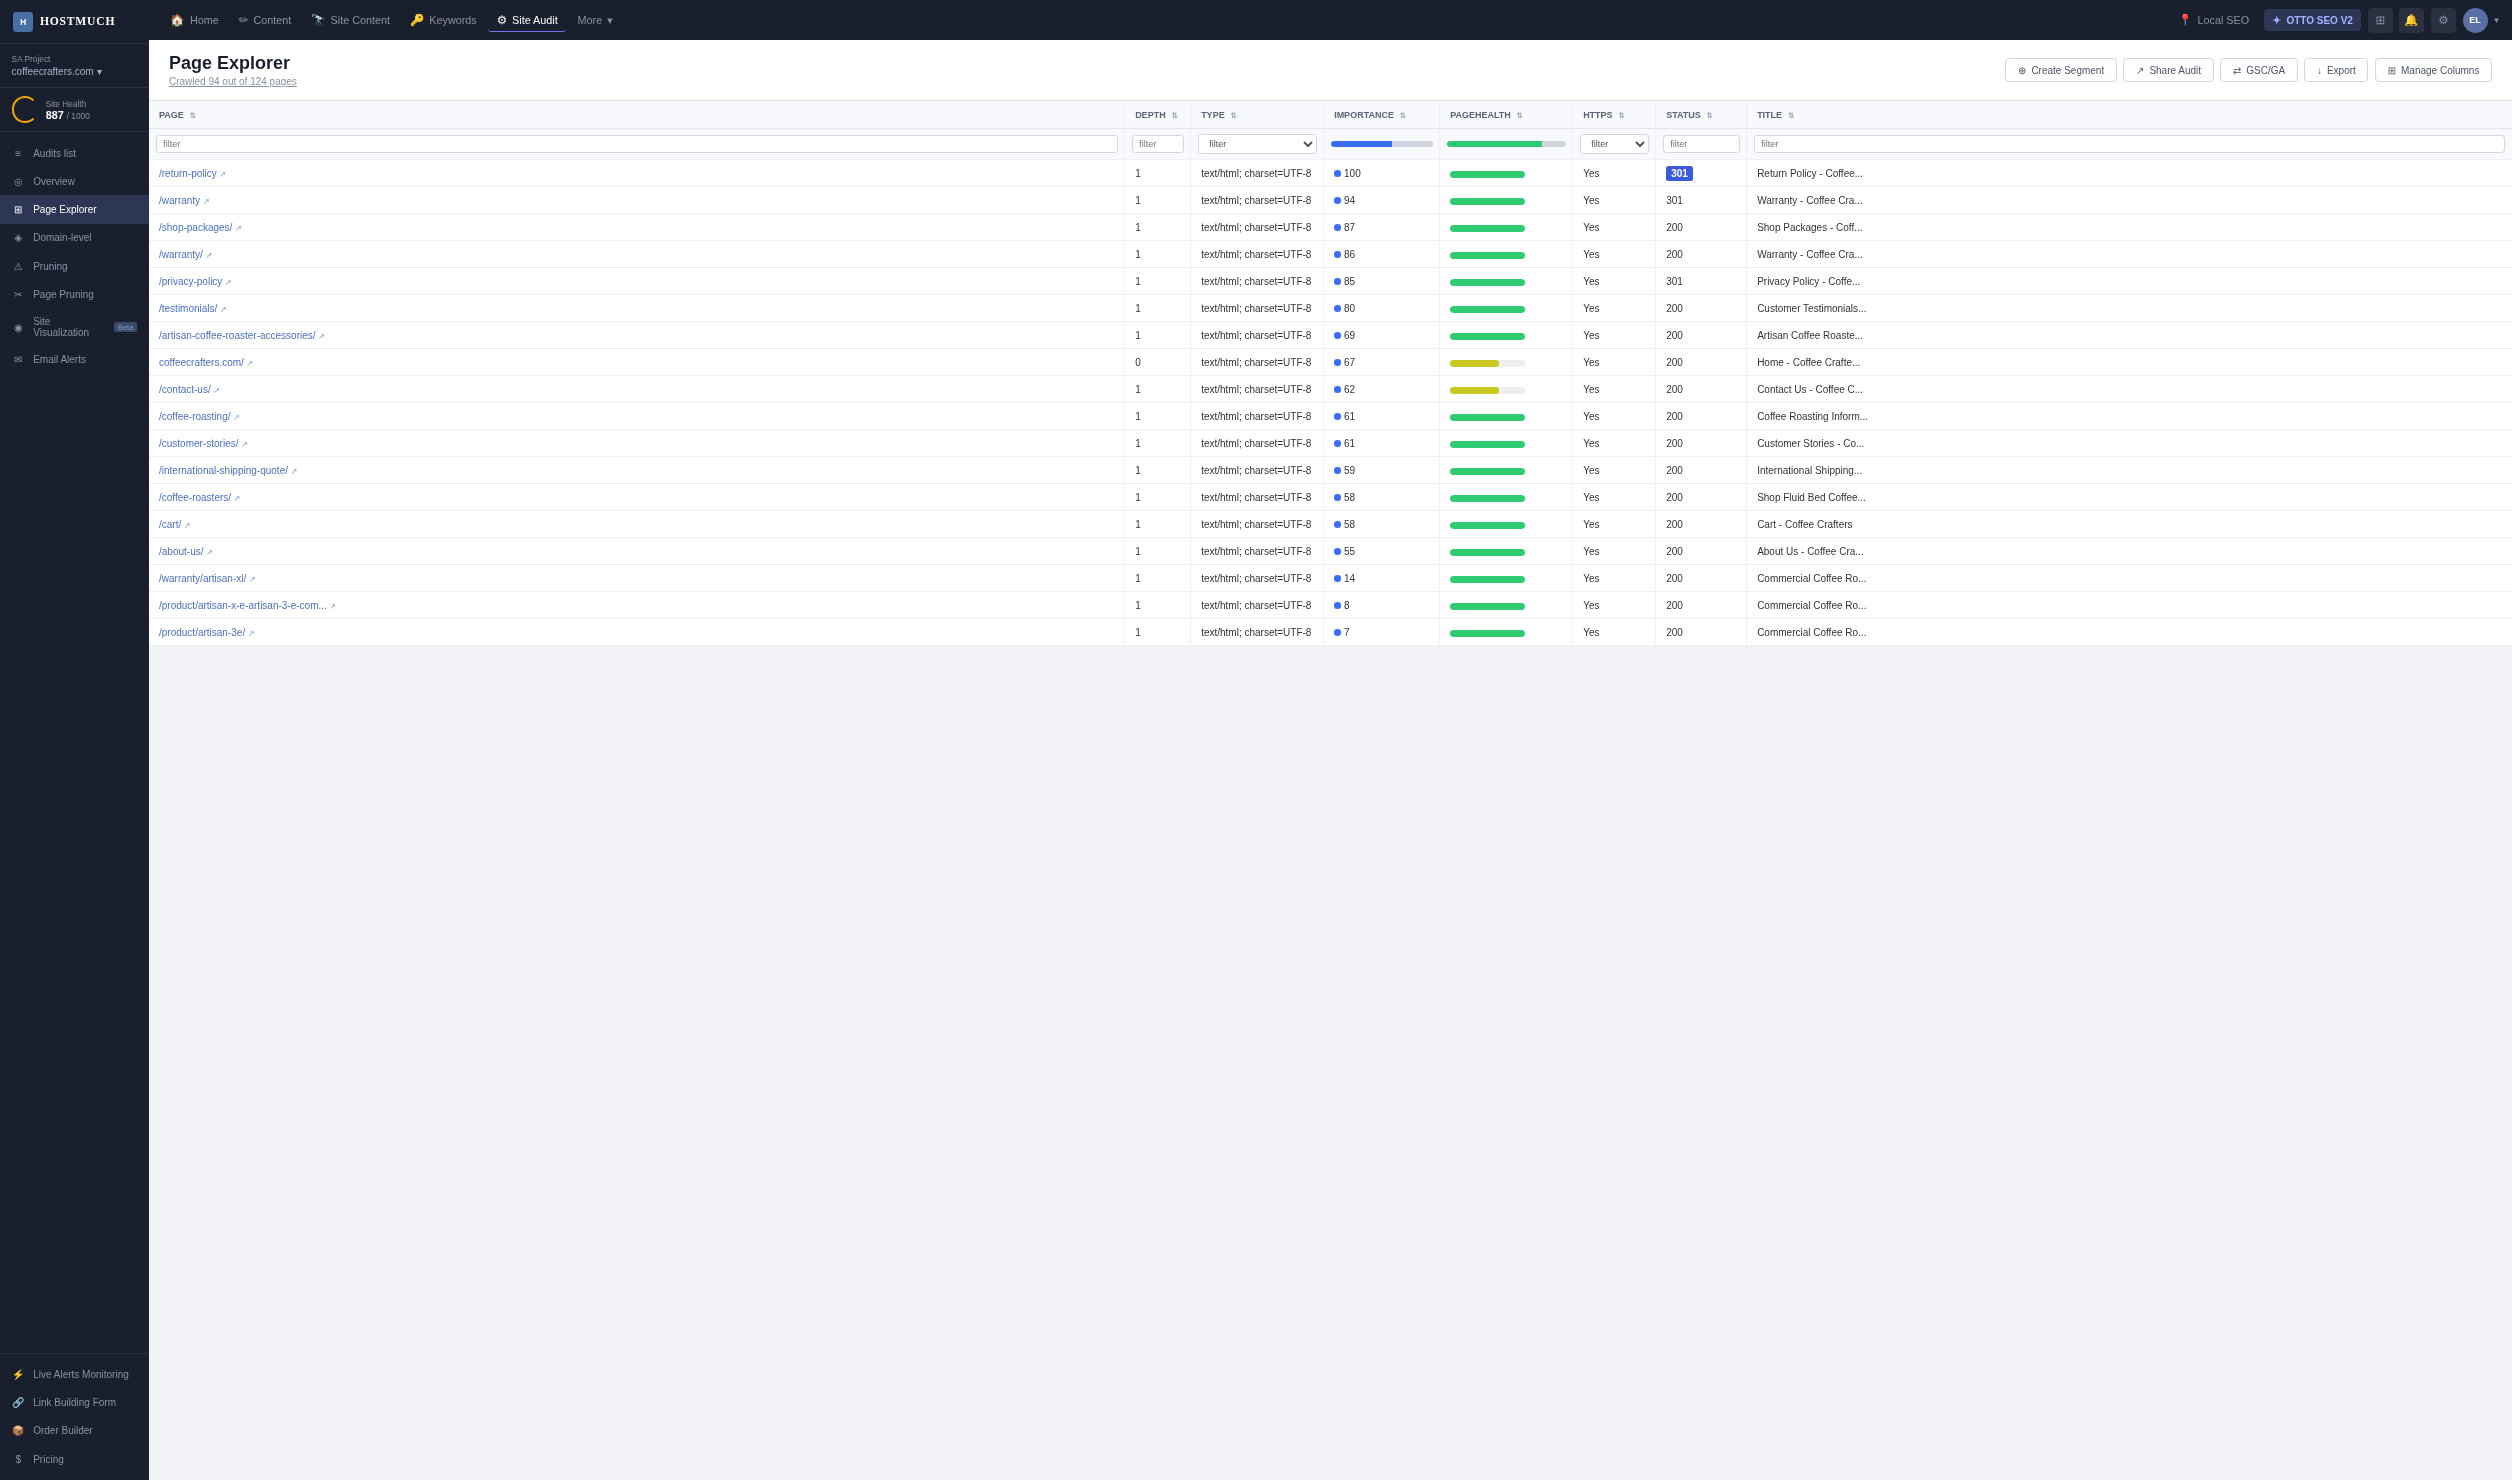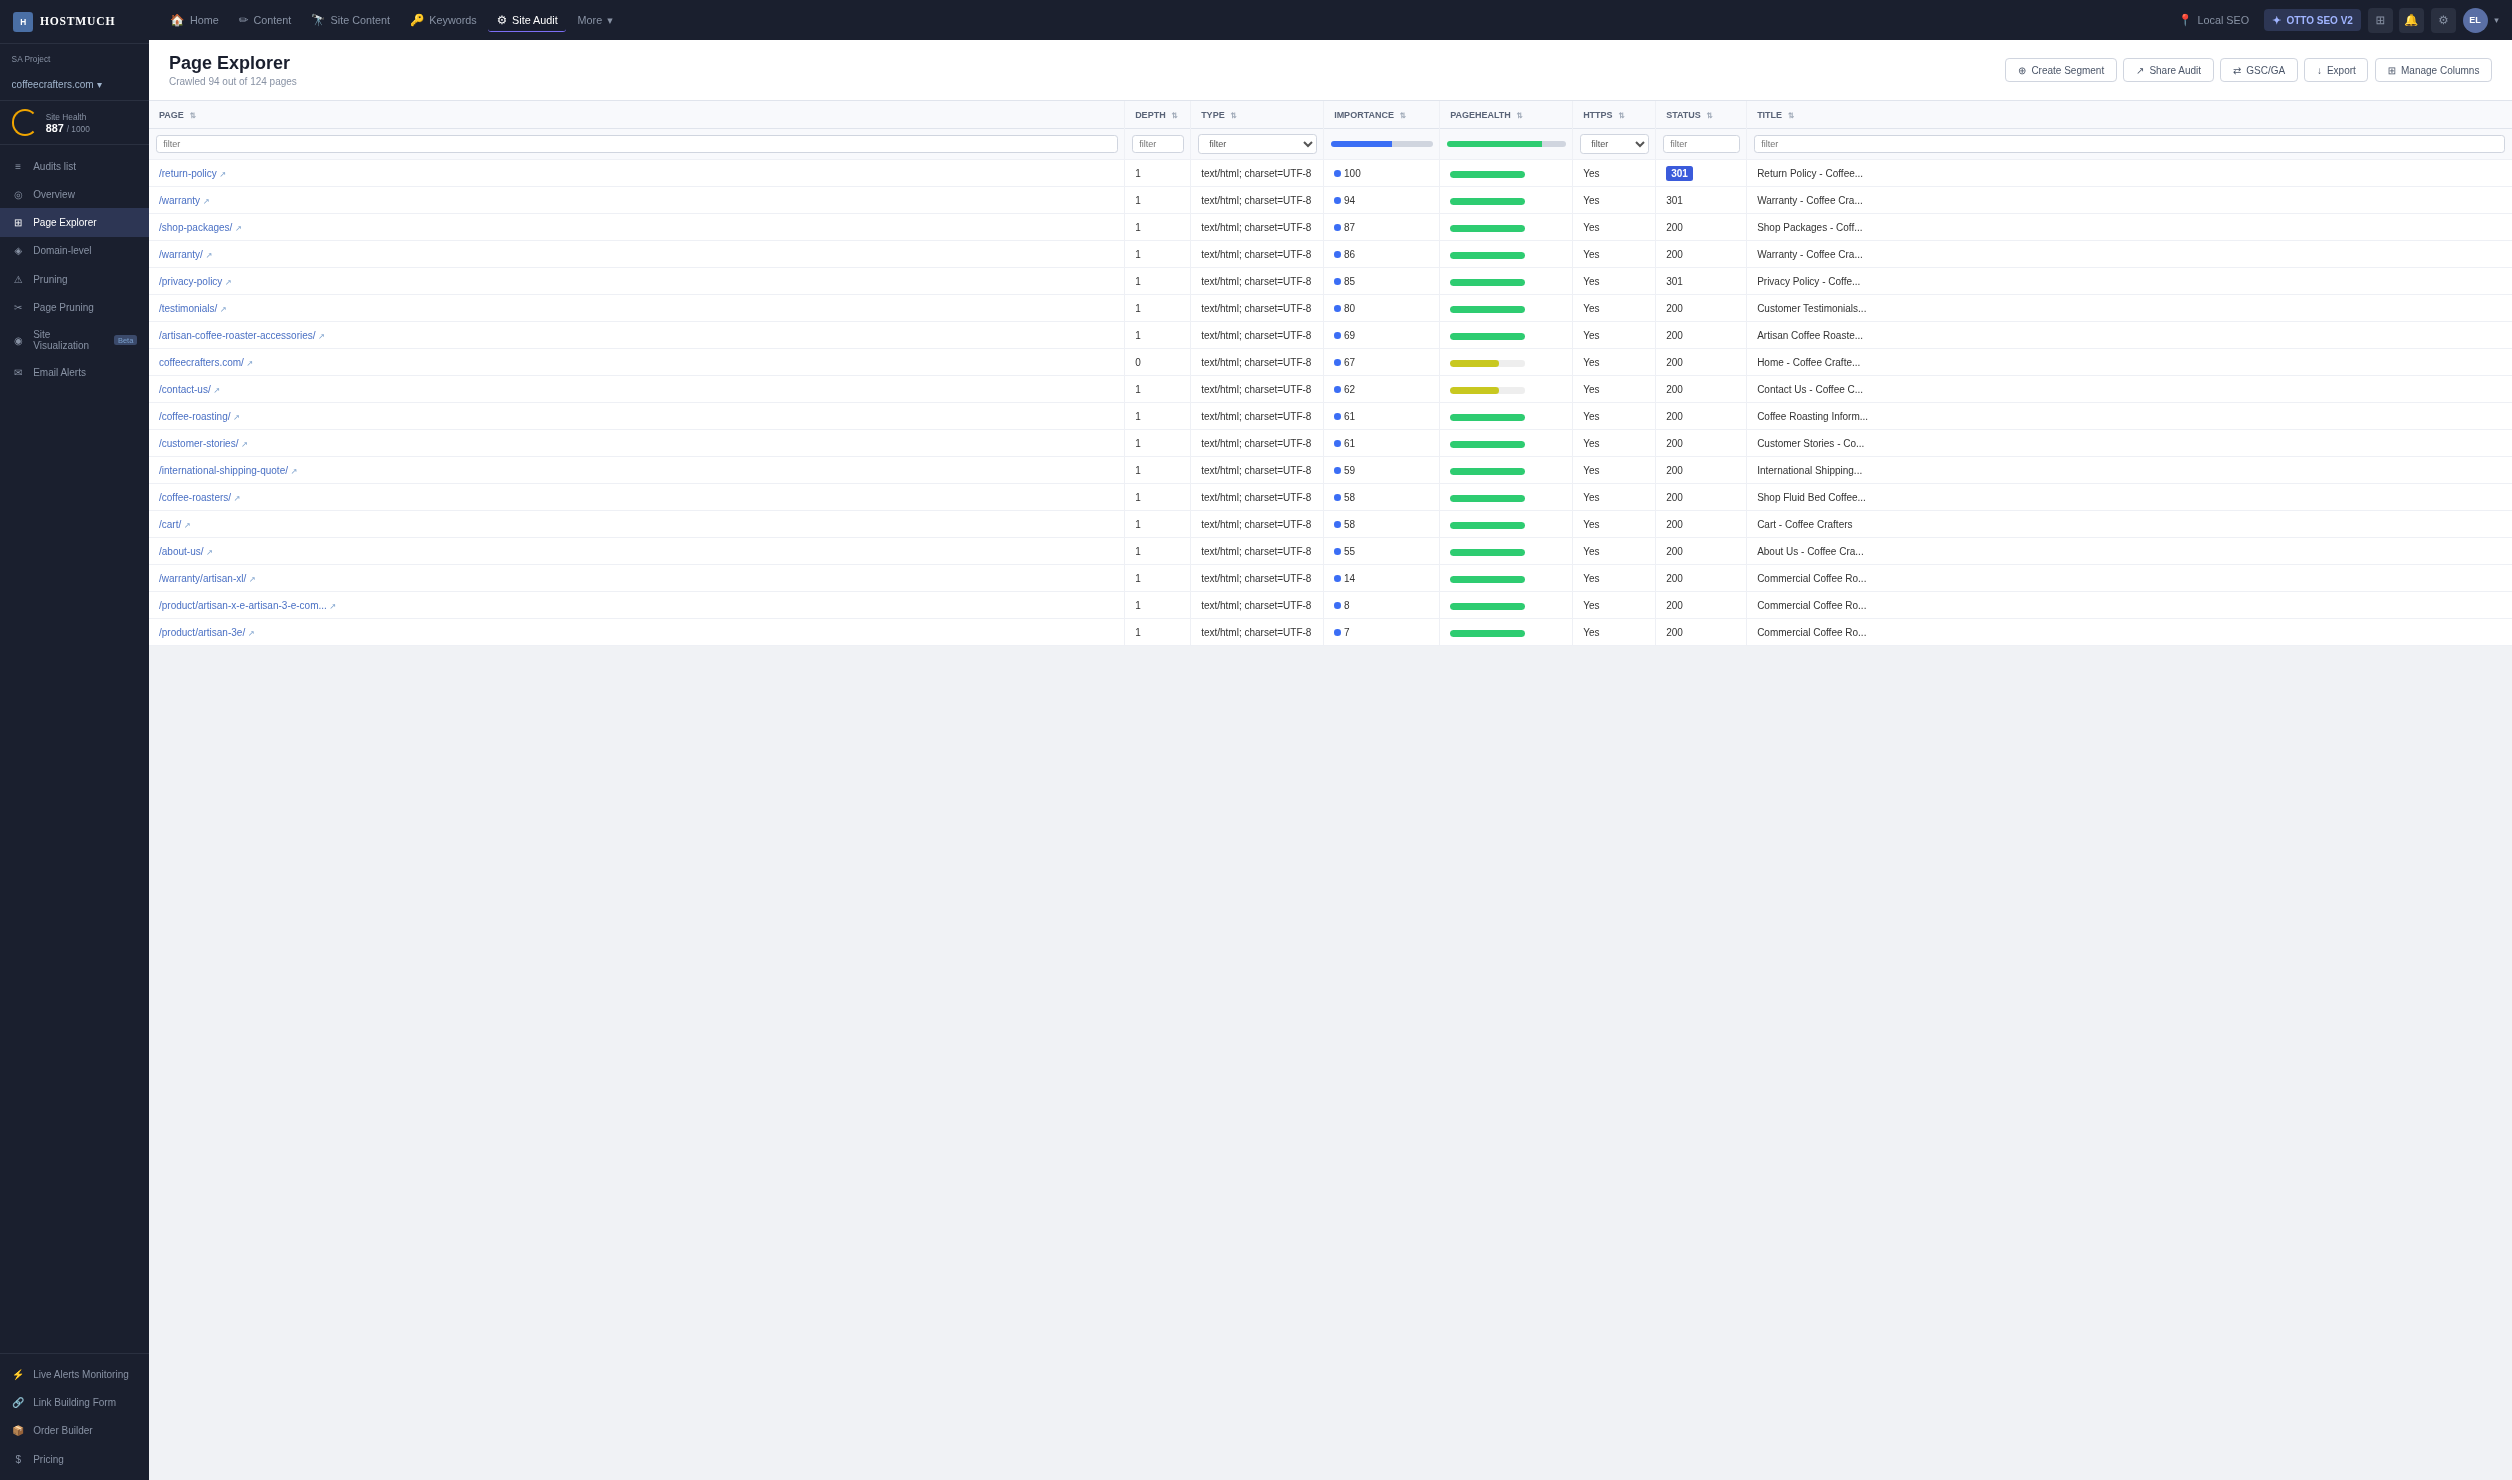--- a/index.html
+++ b/index.html
@@ -4,21 +4,21 @@
   <style>
     * { box-sizing: border-box; margin: 0; padding: 0; }
     body { font-family: -apple-system, BlinkMacSystemFont, 'Segoe UI', sans-serif; background: #f0f2f5; color: #333; font-size: 10.8px; display: flex; height: 100vh; overflow: hidden; }
 
     
     .sidebar { width: 149px; background: #1a1f2e; color: #fff; display: flex; flex-direction: column; flex-shrink: 0; height: 100vh; overflow-y: auto; }
     .sidebar-logo { padding: 11.6px 13.3px; display: flex; align-items: center; gap: 6.6px; border-bottom: 0.8px solid #2a3040; }
     .sidebar-logo-icon { width: 20px; height: 20px; background: #4a6fa5; border-radius: 3.3px; display: flex; align-items: center; justify-content: center; font-size: 8.3px; color: #fff; font-weight: bold; }
     .sidebar-logo-text { font-weight: 700; font-size: 11.6px; letter-spacing: 0.8px; color: #fff; font-family: Liberation Serif, serif; }
     .sidebar-project { padding: 10px 11.6px; border-bottom: 0.8px solid #2a3040; }
-    .sidebar-project-label { font-size: 8.3px; color: #8892a4; margin-bottom: 15px; }
+    .sidebar-project-label { font-size: 8.3px; color: #8892a4; margin-bottom: 2px; }
     .sidebar-project-name { font-size: 10px; color: #a0b4cc; display: flex; align-items: center; gap: 3.3px; }
     .sidebar-health { padding: 8.3px 11.6px; border-bottom: 0.8px solid #2a3040; }
     .sidebar-health-ring { width: 26.5px; height: 26.5px; border-radius: 50%; border: 2.5px solid #f0a500; border-right-color: transparent; display: inline-block; margin-right: 6.6px; vertical-align: middle; }
     .sidebar-health-info { display: inline-block; vertical-align: middle; }
     .sidebar-health-label { font-size: 8.3px; color: #8892a4; }
     .sidebar-health-value { font-size: 10.8px; font-weight: 700; color: #fff; }
     .sidebar-health-max { font-size: 8.3px; color: #8892a4; }
     .sidebar-nav { flex: 1; padding: 6.6px 0; }
     .sidebar-item { display: flex; align-items: center; gap: 8.3px; padding: 7.5px 11.6px; cursor: pointer; color: #8892a4; font-size: 10px; transition: background 0.15s; }
     .sidebar-item.active { background: #2d3654; color: #fff; }
@@ -37,21 +37,21 @@
     .topnav-right { margin-left: auto; display: flex; align-items: center; gap: 6.6px; }
     .topnav-otto { background: #2d3654; padding: 4.1px 8.3px; border-radius: 4.1px; color: #a0b4ff; font-size: 10px; font-weight: 600; display: flex; align-items: center; gap: 5px; cursor: pointer; }
     .topnav-btn { width: 25px; height: 25px; background: #2a3040; border-radius: 4.1px; display: flex; align-items: center; justify-content: center; cursor: pointer; color: #8892a4; font-size: 11.6px; }
     .topnav-avatar { width: 25px; height: 25px; background: #5a6fa5; border-radius: 50%; display: flex; align-items: center; justify-content: center; color: #fff; font-size: 9px; font-weight: 700; cursor: pointer; }
 
     
     .page-content { flex: 1; overflow-y: auto; background: #f0f2f5; }
     .page-header { background: #fff; padding: 13.3px 20px; display: flex; align-items: center; justify-content: space-between; border-bottom: 0.8px solid #e0e4ec; }
     .page-title-area { display: flex; flex-direction: column; }
     .page-title { font-size: 18px; font-weight: 700; color: #1a1f2e; }
-    .page-subtitle { font-size: 10px; color: #8892a4; margin-top: 1.7px; }
+    .page-subtitle { font-size: 10px; color: #8892a4; margin-top: 1.7px; text-decoration: underline; }
     .page-actions { display: flex; gap: 6.6px; }
     .btn { display: flex; align-items: center; gap: 5px; padding: 5.8px 11.6px; border: 0.8px solid #d0d5df; border-radius: 4.1px; background: #fff; cursor: pointer; font-size: 10px; color: #4a5568; font-weight: 500; }
 
     
     .table-container { background: #fff; margin: 0; overflow: auto; }
     table { width: 100%; border-collapse: collapse; font-size: 10px; }
     thead tr { background: #f8f9fc; border-bottom: 1.7px solid #e0e4ec; }
     th { padding: 8.3px 10px; text-align: left; font-weight: 600; color: #5a6478; font-size: 9px; white-space: nowrap; cursor: pointer; user-select: none; border-right: 0.8px solid #eef0f5; }
     th:last-child { border-right: none; }
     th .sort-icon { color: #a0aab8; margin-left: 3.3px; font-size: 7.5px; }

